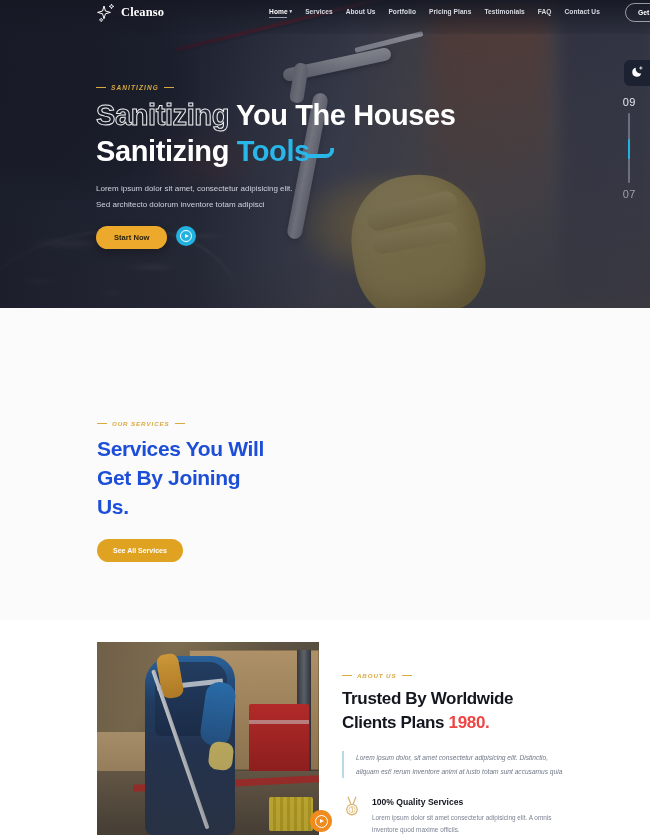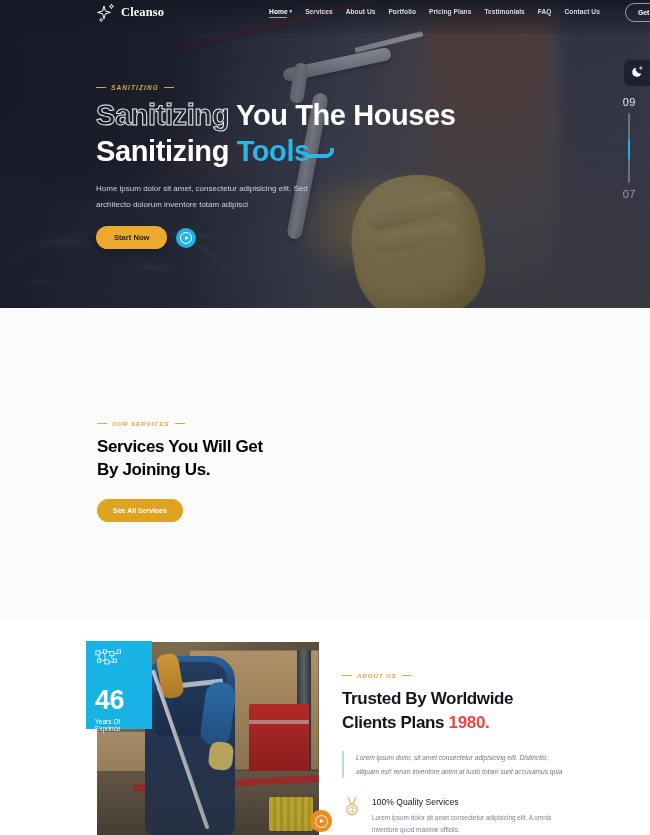--- a/index.html
+++ b/index.html
@@ -169,21 +169,21 @@
   .typed { color: #29b6e8; }
   .typed-tail {
     display: inline-block; width: 26px; height: 10px; margin-left: -2px;
     border-bottom: 4px solid #29b6e8; border-right: 4px solid #29b6e8;
     border-radius: 0 0 8px 0; transform: translateY(-3px) skewX(-4deg);
   }
   .hero-p {
     margin-top: 11px; color: #cdd2dd; font-size: 8px; line-height: 1.95;
     max-width: 212px;
   }
-  .hero-cta { margin-top: 14px; display: flex; align-items: center; gap: 9px; }
+  .hero-cta { margin-top: 14px; display: flex; align-items: flex-start; gap: 9px; }
   .btn-start {
     background: #eda92b; color: #2d2410; border: none; border-radius: 20px;
     font-size: 7.6px; font-weight: 700; padding: 7px 18px; cursor: pointer;
     box-shadow: 0 3px 8px rgba(0,0,0,.25);
   }
   .btn-play {
     width: 20px; height: 20px; border-radius: 50%; background: #22b2e2;
     display: flex; align-items: center; justify-content: center; cursor: pointer;
   }
   .btn-play .ring {
@@ -222,21 +222,21 @@
     background: #fbfbfc;
   }
   .svc-left { position: absolute; left: 97px; top: 112px; width: 180px; }
   .svc-eyebrow {
     display: flex; align-items: center; gap: 5px;
     color: #d8a93f; font-size: 6.2px; font-weight: 700; font-style: italic;
     letter-spacing: .9px; margin-bottom: 8px;
   }
   .svc-eyebrow .dash { width: 10px; height: 1px; background: #d8a93f; }
   .svc-h2 {
-    font-size: 17px; line-height: 1.38; font-weight: 700; color: #000000;
+    font-size: 21px; line-height: 1.38; font-weight: 700; color: #1d4ed8;
     letter-spacing: -.35px;
   }
   .btn-all {
     margin-top: 17px; background: #e0a321; color: #ffffff; border: none;
     border-radius: 20px; font-size: 7px; font-weight: 700; padding: 8px 16px;
     cursor: pointer;
   }
 
   .card {
     position: absolute; background: #ffffff; border: 1px solid #eef0f3;
@@ -374,21 +374,21 @@
     font-size: 17px; line-height: 1.42; font-weight: 700; color: #14161f;
     letter-spacing: -.35px; margin-top: 7px;
   }
   .hl { color: #ef4444; }
   .quote {
     margin-top: 16px; border-left: 2px solid #b9d9e6; padding-left: 12px;
     font-size: 6.6px; line-height: 2.05; color: #6f7786; font-style: italic;
   }
   .feature { margin-top: 18px; display: flex; gap: 10px; align-items: flex-start; }
   .feature-body { padding-top: 1px; }
-  .feature-title { font-size: 8.6px; font-weight: 400; color: #14161f; }
+  .feature-title { font-size: 8.6px; font-weight: 700; color: #14161f; }
   .feature-text { margin-top: 5px; font-size: 6.4px; line-height: 1.85; color: #7b8392; max-width: 190px; }
 </style>
 </head>
 <body>
 
 <div class="page">
 
   <div class="hero">
     <div class="hero-photo">
       <div class="hp-base"></div>
@@ -476,21 +476,21 @@
       <span class="dash"></span>
       <span>SANITIZING</span>
       <span class="dash"></span>
     </div>
     <h1 class="hero-h1">
       <span class="outline-word">Sanitizing</span>
       <span>You The Houses</span><br>
       <span>Sanitizing</span>
       <span class="typed">Tools</span><span class="typed-tail"></span>
     </h1>
-    <p class="hero-p">Home ipsum dolor sit amet, consectetur adipisicing elit. Sed architecto dolorum inventore totam adipisci</p>
+    <p class="hero-p">Lorem ipsum dolor sit amet, consectetur adipisicing elit. Sed architecto dolorum inventore totam adipisci</p>
     <div class="hero-cta">
       <button class="btn-start">Start Now</button>
       <div class="btn-play">
         <span class="ring">
             <span class="tri"></span>
           </span>
       </div>
     </div>
   </div>
 
@@ -636,38 +636,20 @@
           </svg>
         </span>
         <div class="feature-body">
           <div class="feature-title">100% Quality Services</div>
           <div class="feature-text">Lorem ipsum dolor sit amet consectetur adipisicing elit. A omnis inventore quod maxime officiis.</div>
         </div>
       </div>
     </div>
   </div>
 
-  <div class="exp-badge">
-    <span>
-      <svg width="28" height="20" viewBox="0 0 34 24">
-        <g stroke="#ffffff" stroke-width="1" fill="none" opacity=".95">
-          <rect x="1" y="2" width="5" height="5"></rect>
-            <rect x="10" y="1" width="4" height="4"></rect>
-          <rect x="18" y="3" width="5" height="5"></rect>
-            <rect x="27" y="1" width="4" height="4"></rect>
-          <rect x="3" y="12" width="4" height="4"></rect>
-            <rect x="12" y="13" width="5" height="5"></rect>
-          <rect x="22" y="12" width="4" height="4"></rect>
-          <path d="M6 4.5h4 M14 3h4 M23 5.5h4 M5 7v5 M12 5v8 M20.5 8v4 M7 14h5 M17 15.5h5"></path>
-        </g>
-      </svg>
-    </span>
-    <div class="exp-num">46</div>
-    <div class="exp-label">Years Of Exprince</div>
-  </div>
 
   <div class="about-play">
     <span class="ring2">
         <span class="tri"></span>
       </span>
   </div>
 
 </div>
 
 </body></html>

